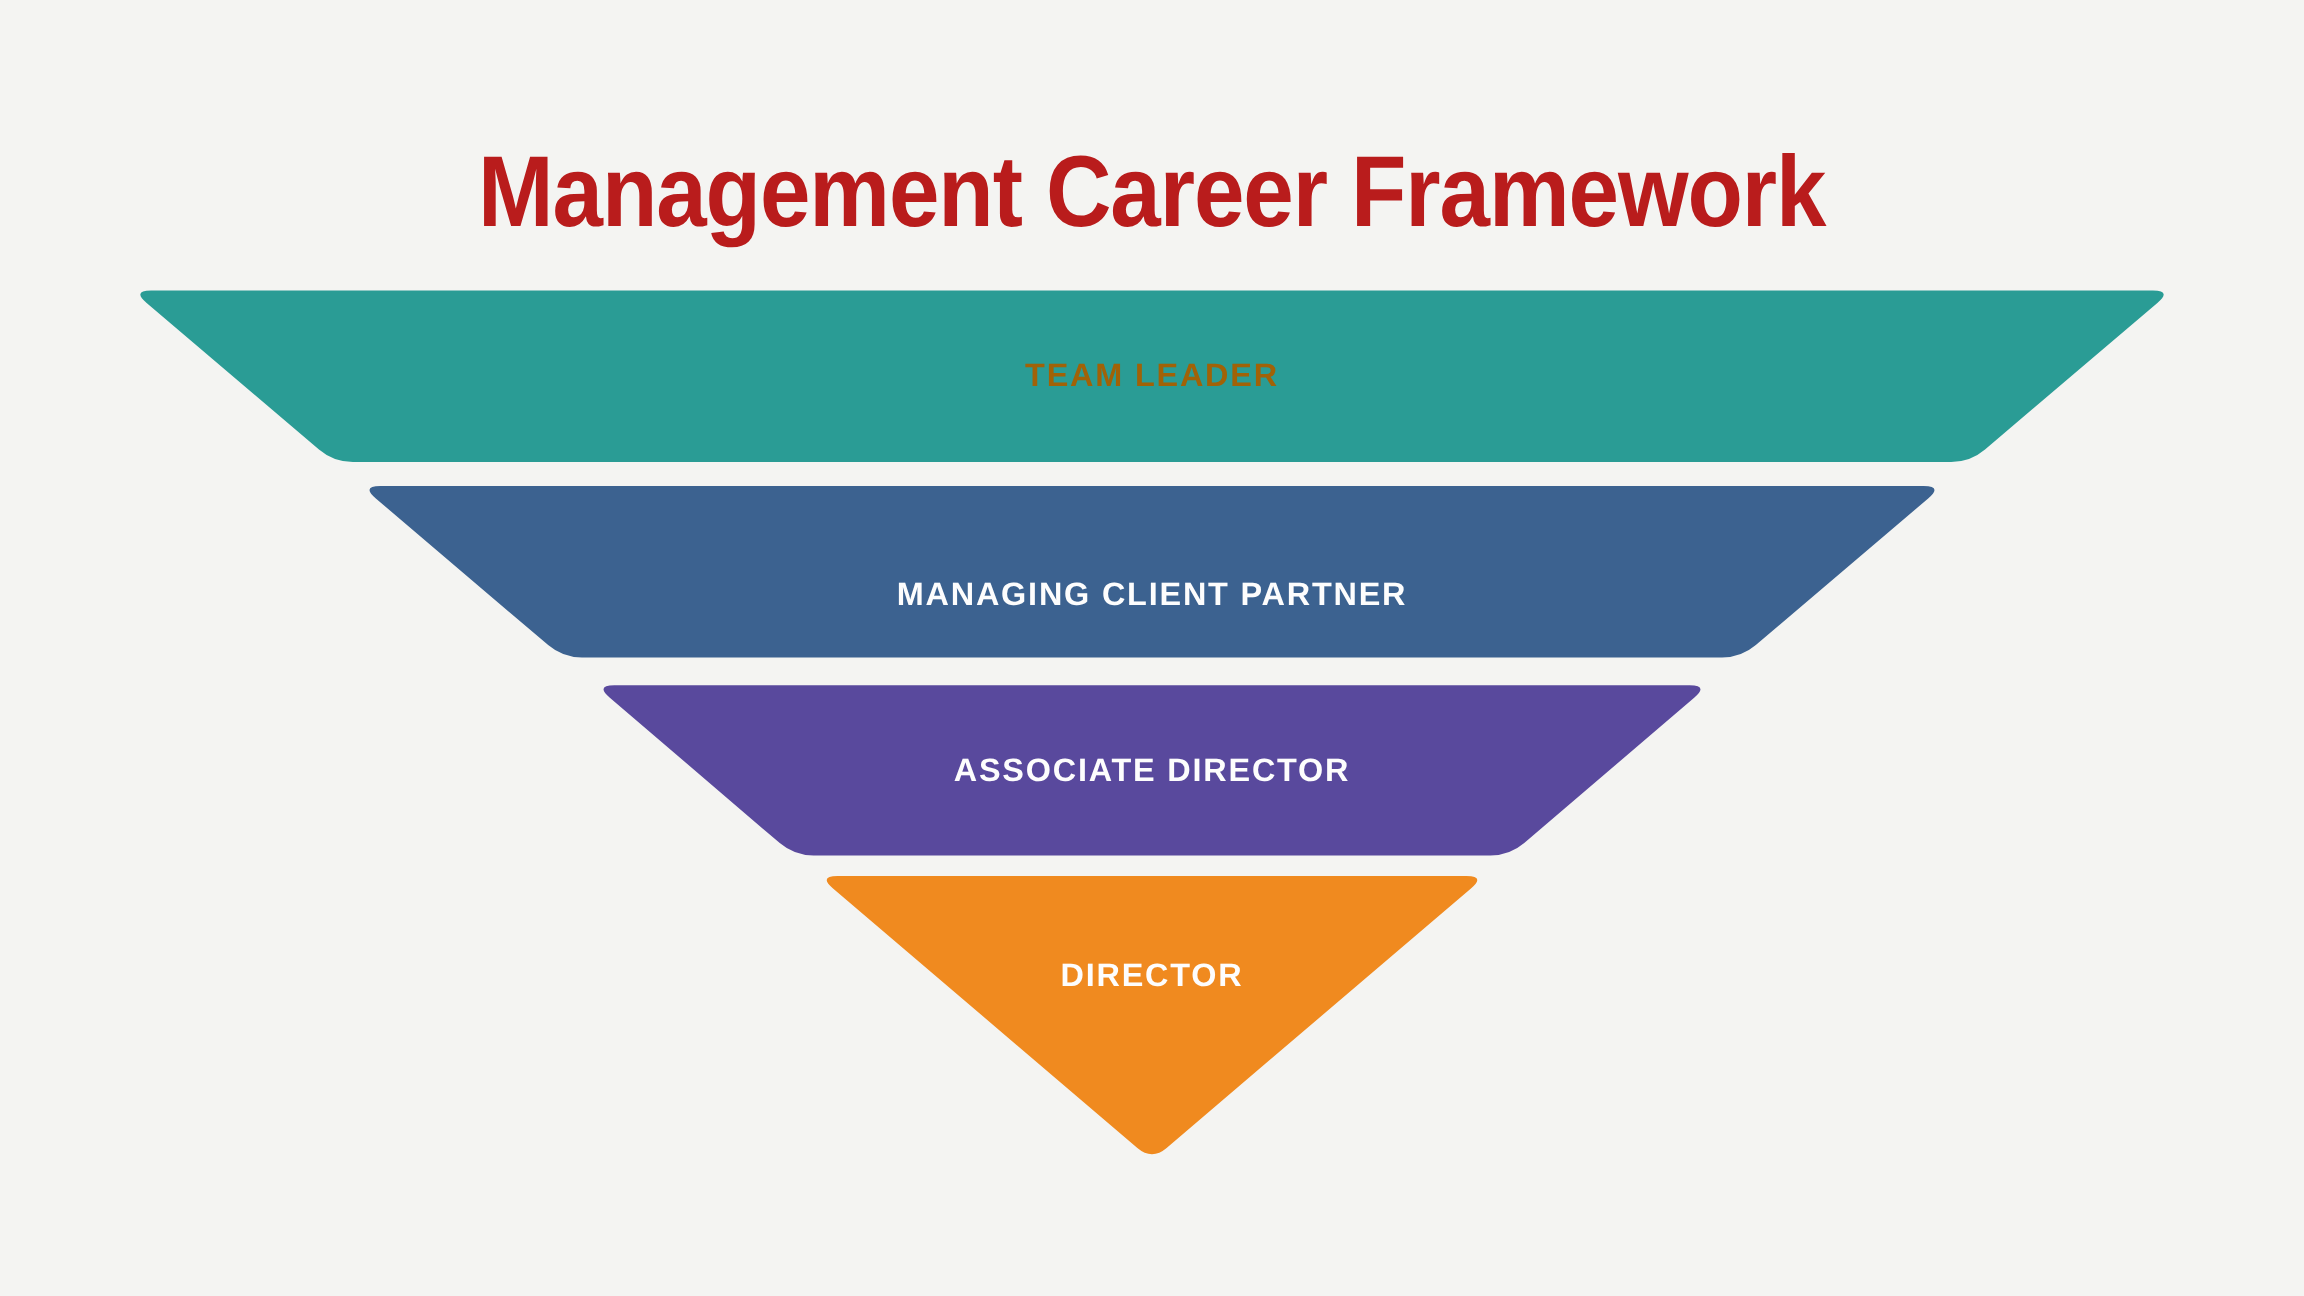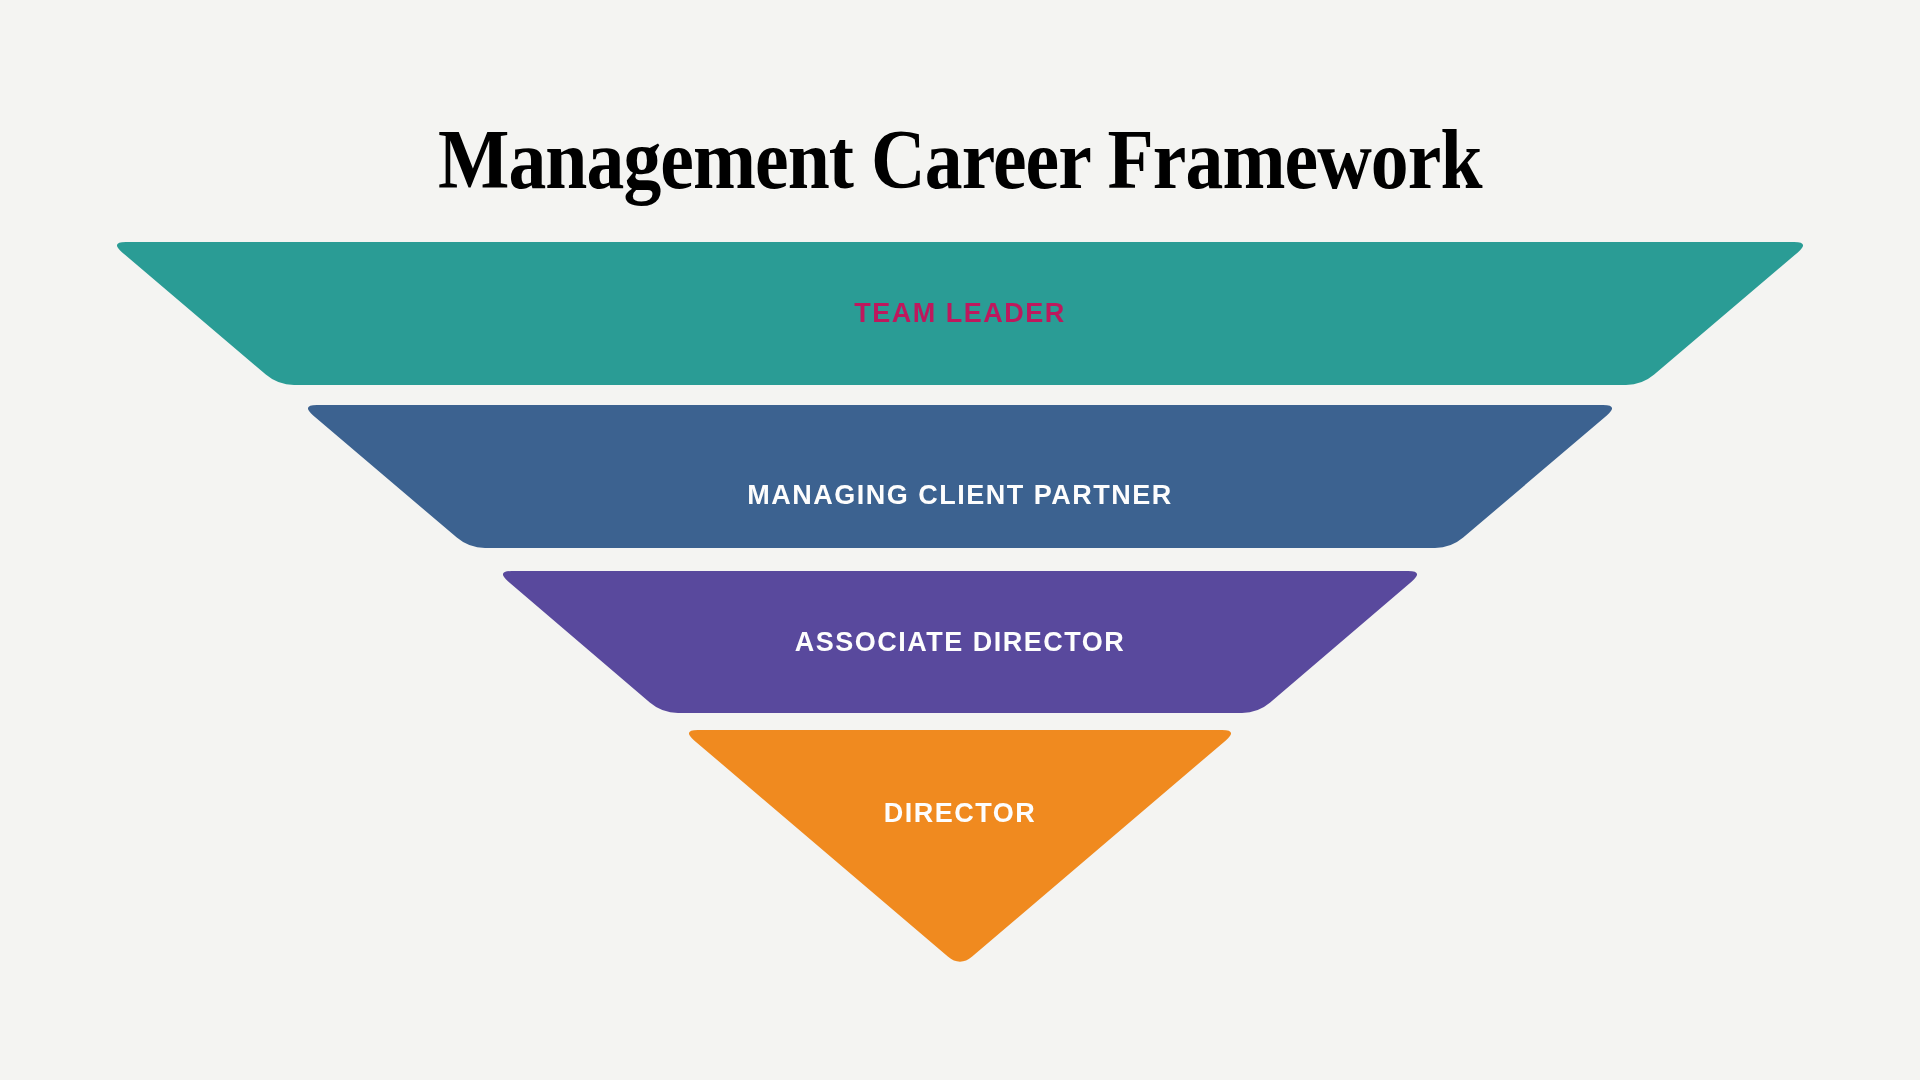--- a/index.html
+++ b/index.html
@@ -62,29 +62,29 @@
   .lbl-0 { top: 296px; }
   .lbl-1 { top: 478px; }
   .lbl-2 { top: 625px; }
   .lbl-3 { top: 796px; }
 </style>
 </head>
 <body>
 
 <div class="canvas" style="background: rgb(244, 244, 242);">
 
-  <h1 class="title" style="color: #000000; font-family: Liberation Serif, serif;">
+  <h1 class="title" style="color: #b91c1c;">
     <span>Management Career Framework</span>
   </h1>
 
   <svg id="funnel-svg" viewBox="0 0 1920 1080" xmlns="http://www.w3.org/2000/svg">
       <path d="M122.2,252.4 Q110,242 126.0,242.0 L1794.0,242.0 Q1810,242 1797.8,252.4 L1654.2,374.6 Q1642,385 1626.0,385.0 L294.0,385.0 Q278,385 265.8,374.6 Z" fill="#2a9c95"></path>
       <path d="M313.2,415.4 Q301,405 317.0,405.0 L1603.0,405.0 Q1619,405 1606.8,415.4 L1463.2,537.6 Q1451,548 1435.0,548.0 L485.0,548.0 Q469,548 456.8,537.6 Z" fill="#3c6290"></path>
       <path d="M508.2,581.4 Q496,571 512.0,571.0 L1408.0,571.0 Q1424,571 1411.8,581.4 L1270.2,702.6 Q1258,713 1242.0,713.0 L678.0,713.0 Q662,713 649.8,702.6 Z" fill="#59499d"></path>
       <path d="M694.2,740.4 Q682,730 698.0,730.0 L1222.0,730.0 Q1238,730 1225.8,740.4 L972.2,956.6 Q960,967 947.8,956.6 Z" fill="#f08a1f"></path>
     </svg>
 
-  <div class="band-label lbl-0" style="color: #be185d;">TEAM LEADER</div>
+  <div class="band-label lbl-0" style="color: #a16207;">TEAM LEADER</div>
   <div class="band-label lbl-1" style="color: rgb(253, 253, 253);">MANAGING CLIENT PARTNER</div>
   <div class="band-label lbl-3" style="color: rgb(253, 253, 253);">DIRECTOR</div>
   <div class="band-label lbl-2" style="color: rgb(253, 253, 253);">ASSOCIATE DIRECTOR</div>
 
 </div>
 
 </body></html>

